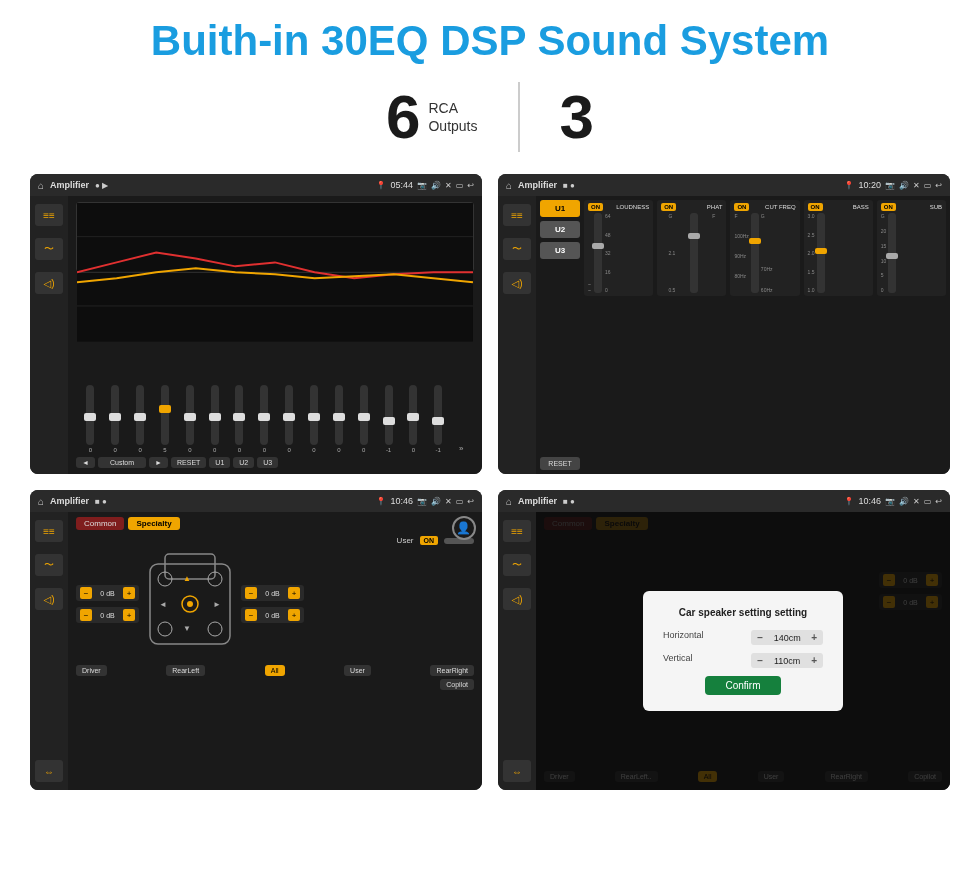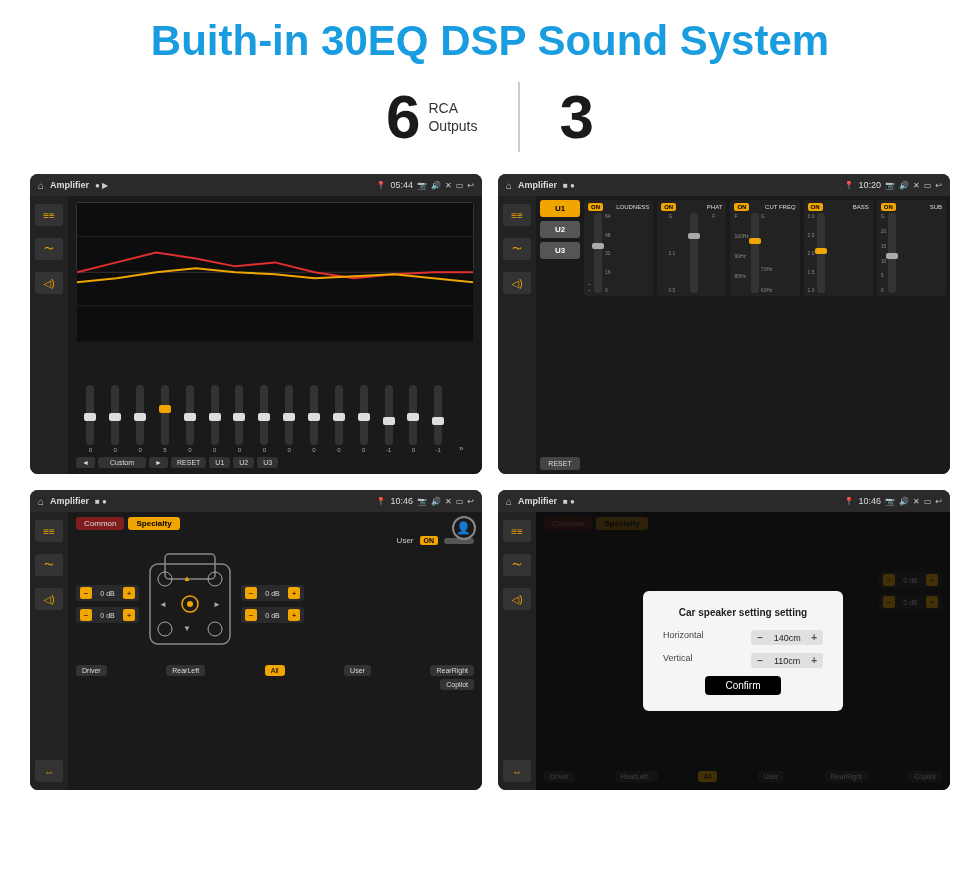--- a/index.html
+++ b/index.html
@@ -437,21 +437,21 @@
       color: #555;
       font-weight: bold;
     }
     .dialog-value {
       font-size: 9px;
       color: #222;
       min-width: 40px;
       text-align: center;
     }
     .dialog-confirm-btn {
-      background: #000000;
+      background: #15803d;
       border-radius: 4px;
       padding: 4px 20px;
       font-size: 10px;
       color: #fff;
       text-align: center;
       margin: 8px auto 0;
       display: block;
       width: fit-content;
     }
   </style>

